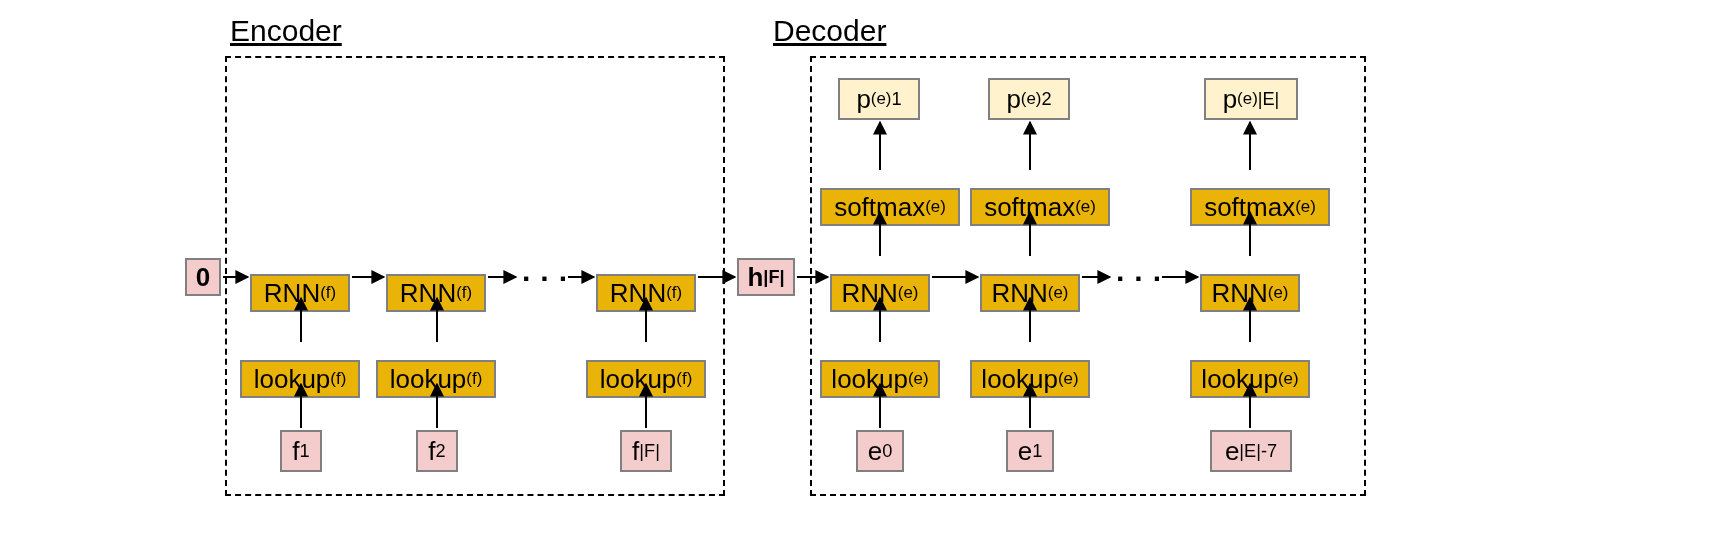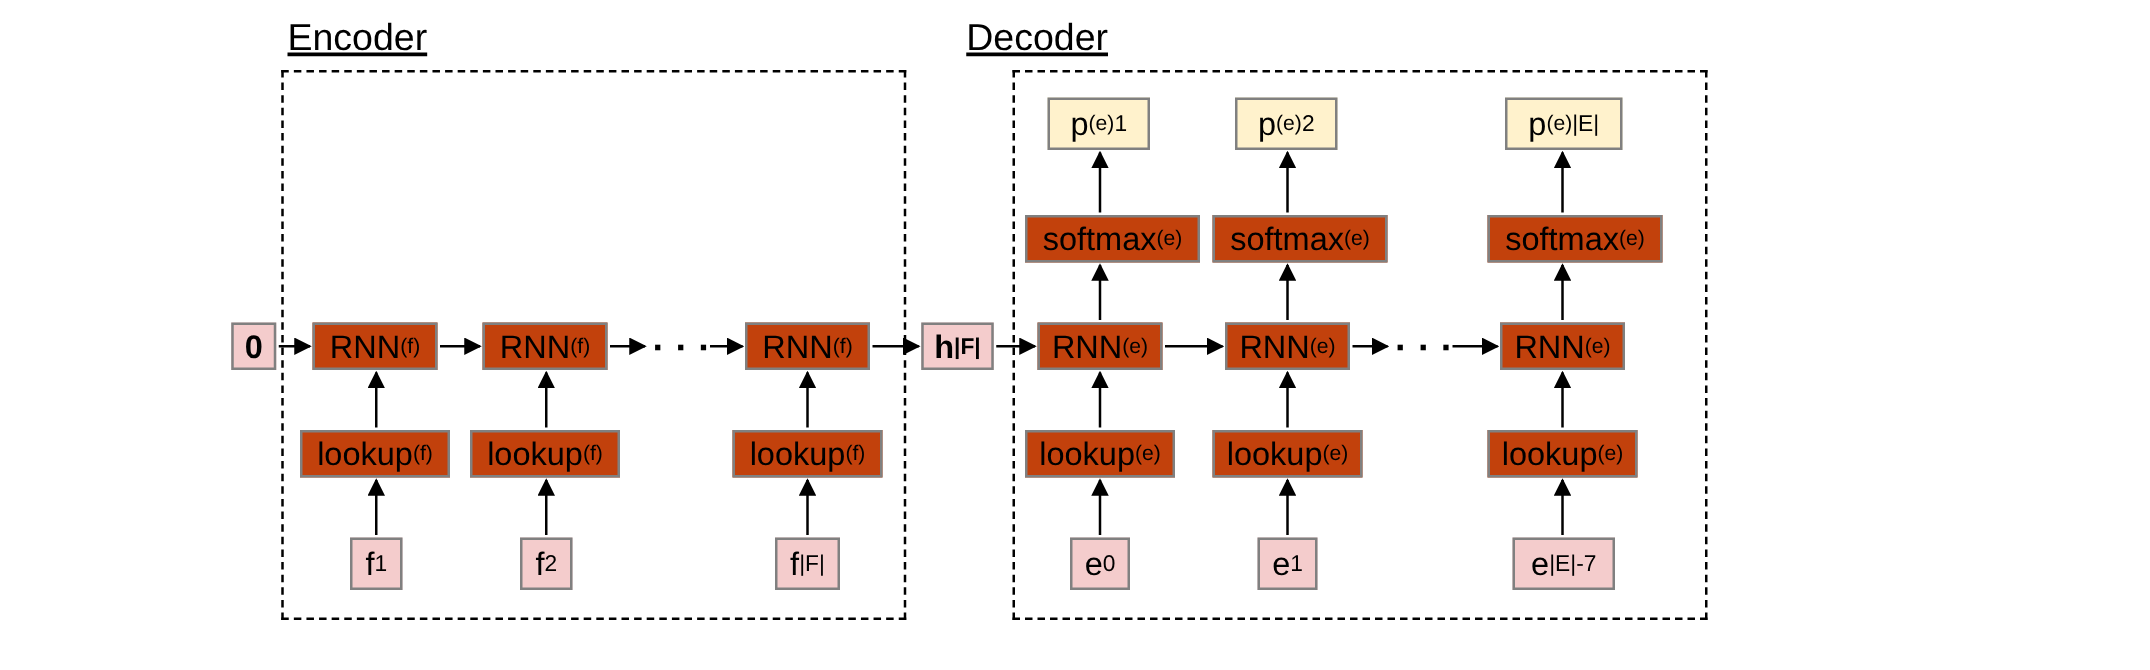--- a/index.html
+++ b/index.html
@@ -13,21 +13,21 @@
     .node {
       position: absolute;
       border: 2px solid #808080;
       display: flex;
       align-items: center;
       justify-content: center;
       font-size: 26px;
       padding: 6px 8px;
     }
     .pink { background: #f4cccc; }
-    .grey { background: #c2410c; }
+    .grey { background: #eab308; margin-top: 16px; }
     .yellow { background: #fff2cc; }
     .title {
       position: absolute;
       font-size: 30px;
       text-decoration: underline;
     }
     .dashed-box {
       position: absolute;
       border: 2px dashed #000;
     }

